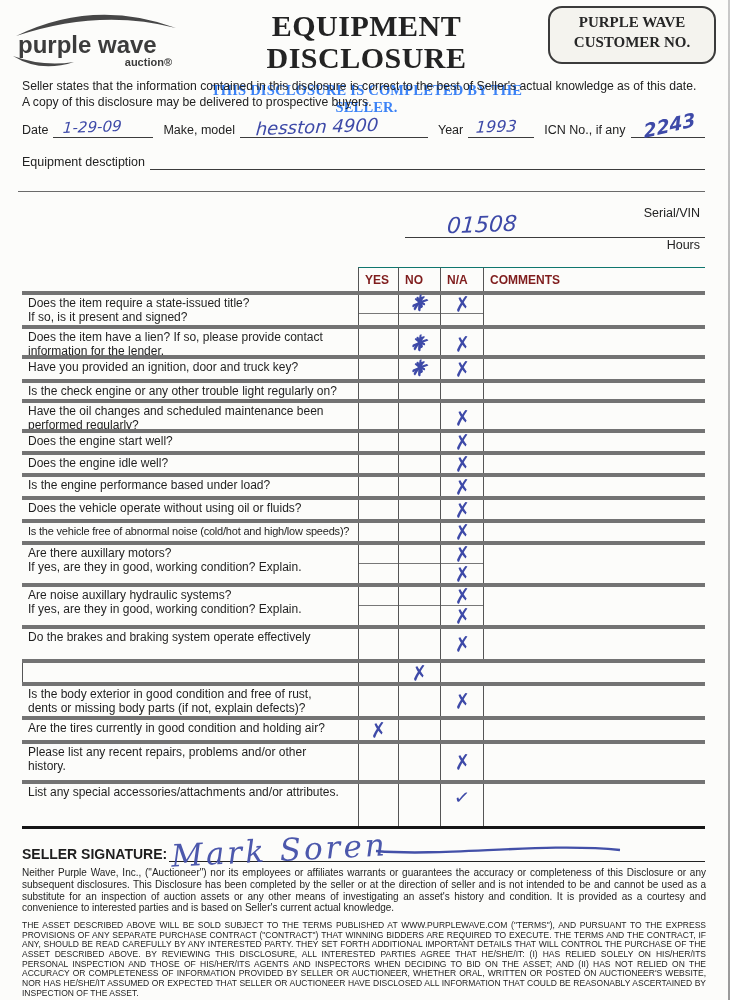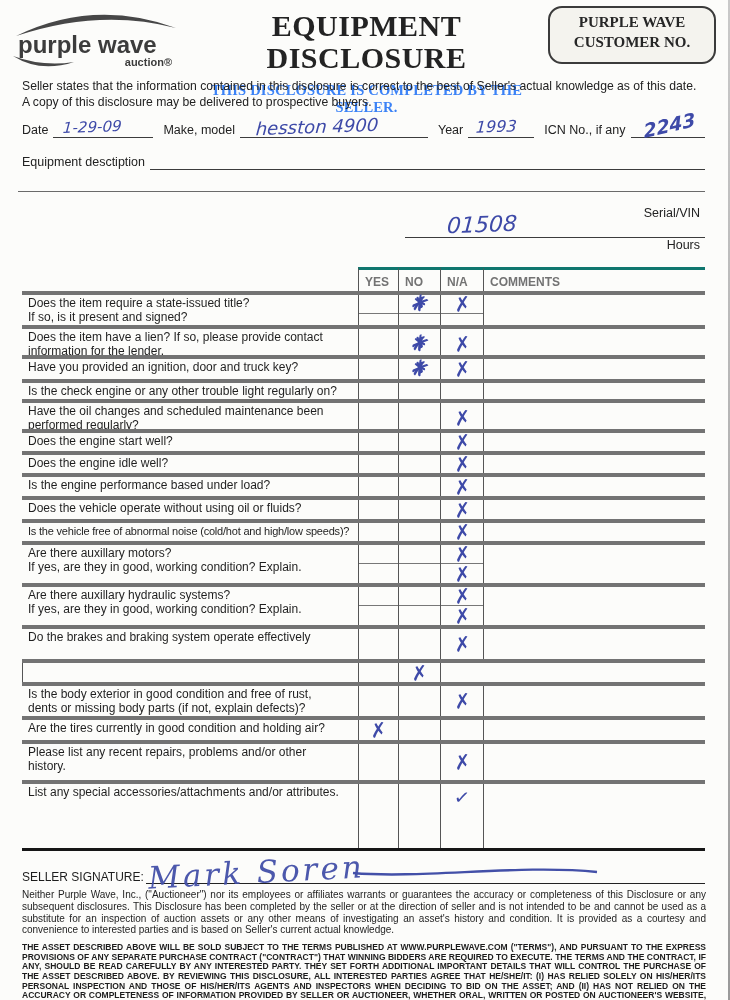--- a/index.html
+++ b/index.html
@@ -40,50 +40,50 @@
   .hand.icn  { left:12px; bottom:2px; font-size:19px; transform:rotate(-13deg) skewX(-8deg); font-weight:bold; }
   .hand.serial { left:42px; bottom:1px; font-size:22px; }
   .rule { margin:21px 25px 0 18px; border-bottom:1.2px solid #6a6a6a; }
 
   
   .dtable { margin:13px 25px 0 22px; border-bottom:3px solid #161616; }
   .trow { display:grid; grid-template-columns:336px 40px 42px 43px 1fr;
     border-top:4px solid #737373; position:relative; }
   .thead { border-top:none; height:24px; }
   .thead .qcell { border:none; }
-  .hcell { border-top:3px solid #0f766e; font-weight:bold; font-size:12px; padding:5px 0 0 6px; color:#737373; }
+  .hcell { border-top:1px solid #0f766e; font-weight:bold; font-size:12px; padding:5px 0 0 6px; color:#7f1d1d; }
   .hcell, .mcol, .ccell { border-left:1px solid #555; }
   .qcell { padding:2px 4px 0 6px; font-size:12px; line-height:13.6px; color:#1f1f1f; }
   .qcell.small { font-size:11px; letter-spacing:-0.2px; }
   .mcol { display:flex; flex-direction:column; }
   .sub { flex:1; display:flex; align-items:center; justify-content:center; overflow:visible; }
   .split .sub { flex:none; height:18px; }
   .split .sub:last-child { flex:1; }
   .split .mcol .sub + .sub { border-top:1px solid #777; }
   .vtop .sub { align-items:flex-start; padding-top:5px; }
   .mkx { color:#3e4aa8; font-size:20px; line-height:18px; transform:rotate(-7deg); }
   .mkc { color:#3e4aa8; font-size:19px; line-height:18px; transform:rotate(7deg); }
   .scb { position:relative; width:22px; height:20px; color:#3e4aa8; }
   .scb i { position:absolute; left:3px; top:0; font-style:normal; font-size:19px; line-height:20px; }
   .scb i:nth-child(2){ transform:rotate(30deg); }
   .scb i:nth-child(3){ transform:rotate(-32deg) translateX(1px); }
 
   
   .sigrow { position:relative; display:flex; align-items:flex-end; margin:3px 25px 0 22px; height:30px; }
-  .siglabel { font-weight:normal; font-size:12px; white-space:nowrap; padding-right:2px; }
+  .siglabel { font-weight:bold; font-size:14px; white-space:nowrap; padding-right:2px; }
   .sigline { flex:1; border-bottom:1.6px solid #222; height:14px; position:relative; }
   .sig-script { position:absolute; left:2px; bottom:-7px; font-family:"DejaVu Serif", serif;
     font-style:italic; font-size:31px; color:#4350a8; letter-spacing:3px;
     transform:rotate(-3deg); opacity:.95; z-index:3; white-space:nowrap; }
   .flourish { position:absolute; left:205px; bottom:5px; z-index:2; }
 
   
   .legal1 { margin:5px 24px 0 22px; font-size:10px; line-height:1.17; text-align:justify; color:#242424; }
   .legal2 { margin:7px 24px 0 22px; font-size:8.5px; line-height:1.14; text-align:justify;
-    font-weight:bold; color:#1c1c1c; }
+    font-weight:normal; color:#1c1c1c; }
   .foot { display:flex; justify-content:space-between; align-items:flex-end; margin:6px 24px 0 22px;gap:46px; }
   .copyr { font-family:"Liberation Serif", serif; font-size:10.5px; color:#333; }
   .website { font-size:21px; font-weight:bold; color:#9b9b9b; letter-spacing:.5px; }
 </style>
 </head>
 <body>
 
 <div class="page">
 
   <div class="hdr">
@@ -364,21 +364,21 @@
             <span class="mkx">✗</span>
           </div>
           <div class="sub">
             <span class="mkx">✗</span>
           </div>
         </div>
         <div class="ccell"></div>
       </div>
       <div class="trow split" style="height: 42px;">
         <div class="qcell">
-          <div class="qline">Are there auxillary hydraulic systems?</div>
+          <div class="qline">Are noise auxillary hydraulic systems?</div>
           <div class="qline">If yes, are they in good, working condition? Explain.</div>
         </div>
         <div class="mcol yes">
           <div class="sub"></div>
           <div class="sub"></div>
         </div>
         <div class="mcol no">
           <div class="sub"></div>
           <div class="sub"></div>
         </div>
@@ -469,21 +469,21 @@
         <div class="mcol no">
           <div class="sub"></div>
         </div>
         <div class="mcol na">
           <div class="sub">
             <span class="mkx">✗</span>
           </div>
         </div>
         <div class="ccell"></div>
       </div>
-      <div class="trow vtop" style="height: 68px;">
+      <div class="trow vtop" style="height: 46px;">
         <div class="qcell">
           <div class="qline">List any special accessories/attachments and/or attributes.</div>
         </div>
         <div class="mcol yes">
           <div class="sub"></div>
         </div>
         <div class="mcol no">
           <div class="sub"></div>
         </div>
         <div class="mcol na">

